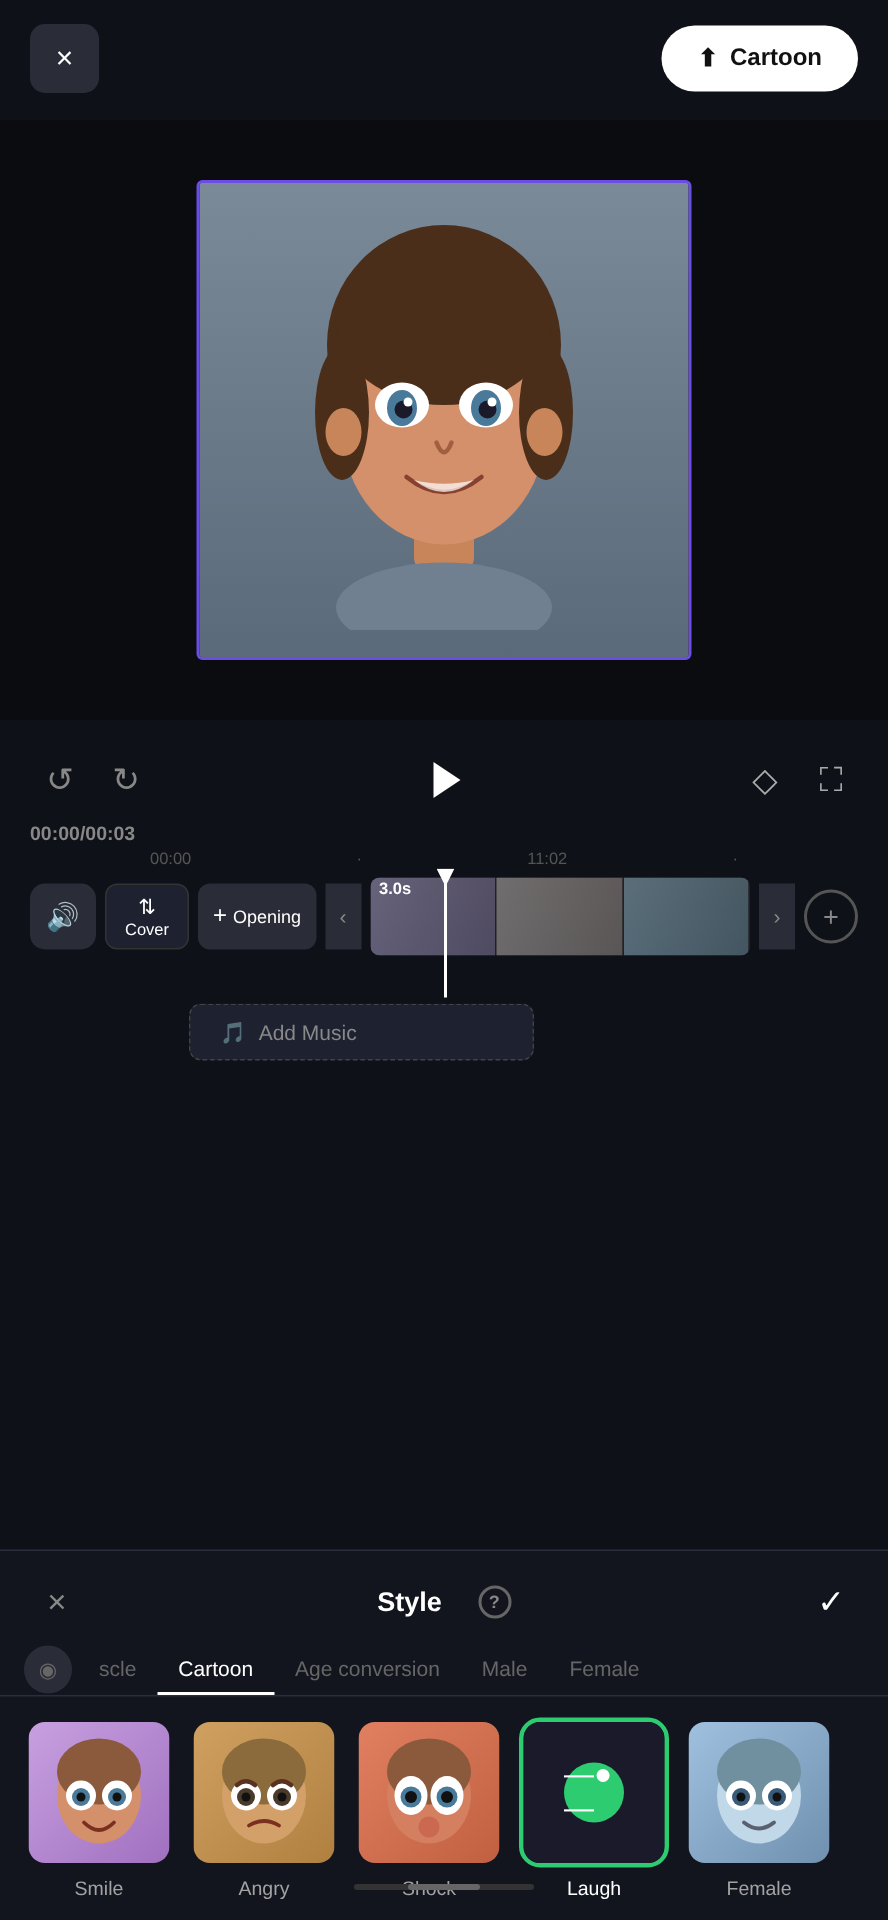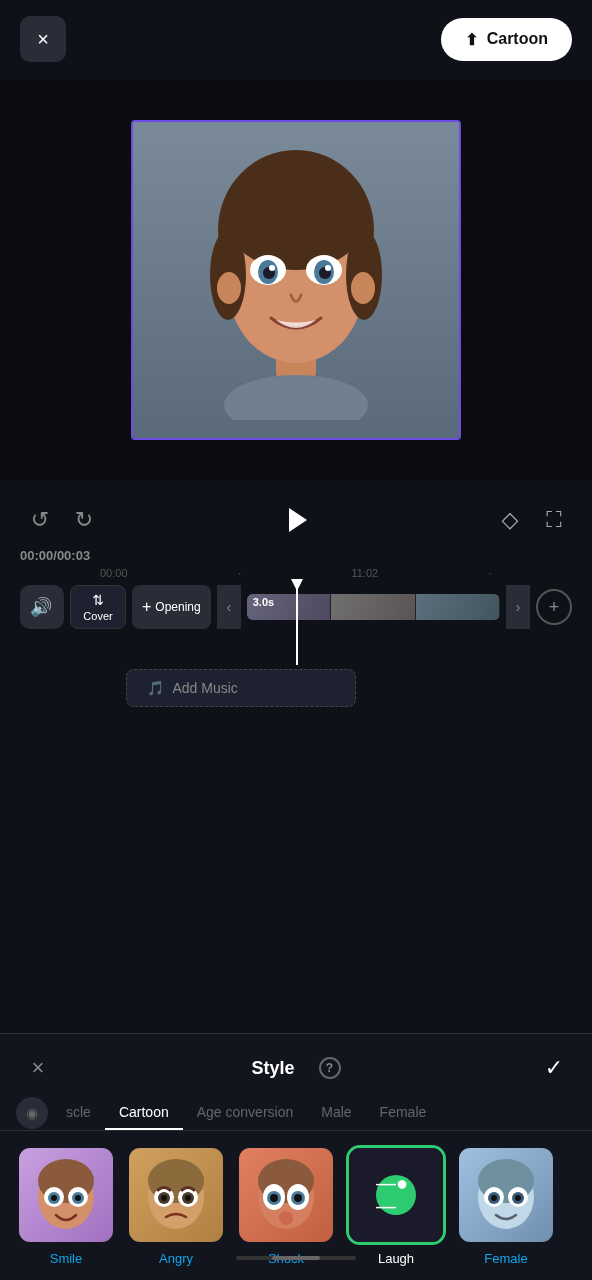--- a/index.html
+++ b/index.html
@@ -208,21 +208,21 @@
       padding: 6px 10px;
       cursor: pointer;
       height: 44px;
       display: flex; align-items: center;
       white-space: nowrap;
       gap: 4px;
     }
 
     .video-track {
       flex: 1;
-      height: 26px;
+      height: 52px;
       background: #1a1d2a;
       border-radius: 6px;
       overflow: hidden;
       position: relative;
       display: flex;
     }
     .video-thumb {
       height: 100%;
       flex: 1;
       background: linear-gradient(135deg, #5a6a7a, #3a4a5a);
@@ -378,21 +378,21 @@
       height: 100px;
       border-radius: 14px;
       overflow: hidden;
       position: relative;
       border: 3px solid transparent;
     }
     .style-item-thumb.selected {
       border: 3px solid #2ecc71;
     }
     .style-item-label {
-      color: #0ea5e9;
+      color: #a3a3a3;
       font-size: 13px;
       text-align: center;
     }
     .style-item.selected .style-item-label {
       color: white;
     }
 
     
     .face-thumb {
       width: 100%;

